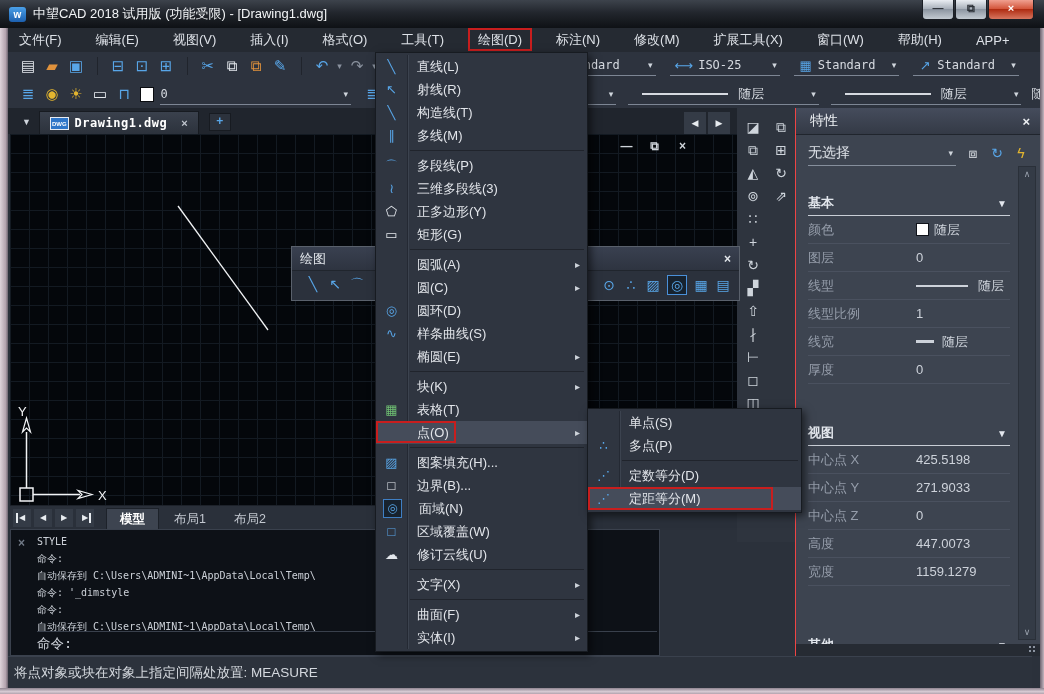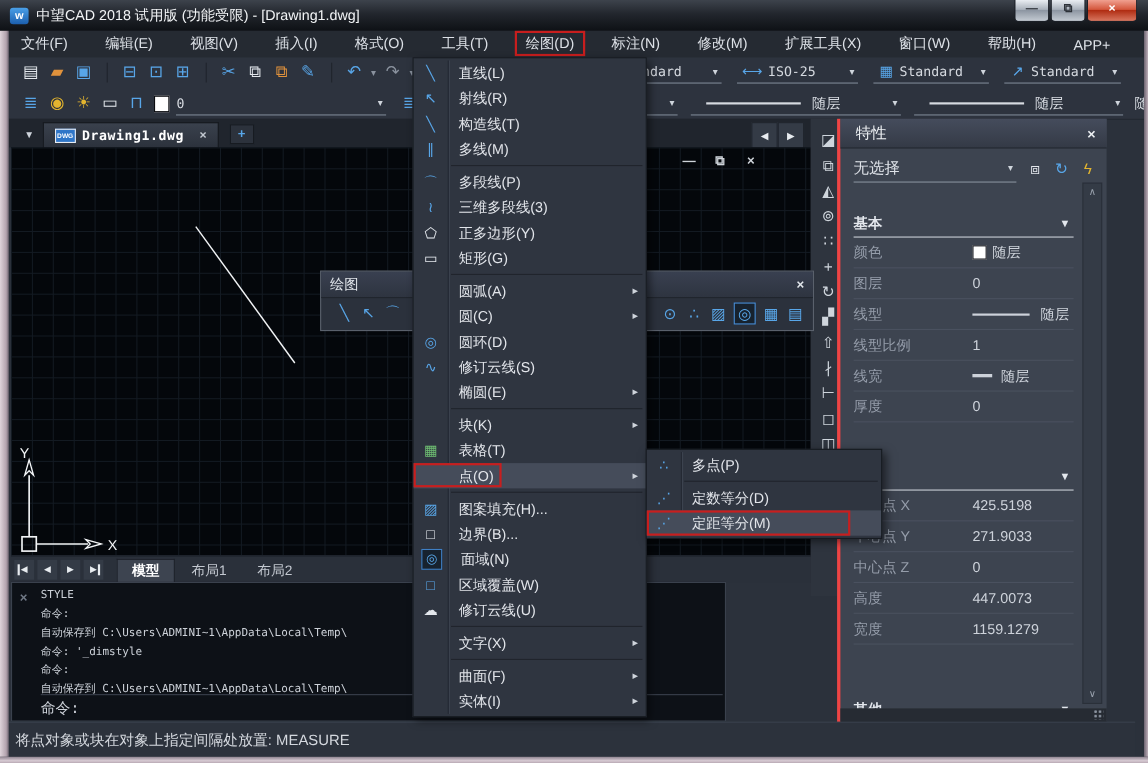--- a/index.html
+++ b/index.html
@@ -117,21 +117,21 @@
   .cmdwin{position:absolute;left:10px;top:529px;width:650px;height:127px;background:#0d1117;border:1px solid #3a414d;box-sizing:border-box;}
   .cmdclose{position:absolute;left:7px;top:6px;color:#717a87;font-size:12px;font-weight:bold;}
   .cmdlines{position:absolute;left:26px;top:3px;right:2px;font-family:"DejaVu Sans Mono",monospace;font-size:10px;color:#ccd1d8;line-height:17px;white-space:nowrap;overflow:hidden;}
   .cmdprompt{position:absolute;left:26px;right:2px;bottom:2px;border-top:1px solid #39404c;font-family:"DejaVu Sans Mono",monospace;font-size:13.5px;color:#ccd1d8;padding-top:3px;height:18px;}
 
   
   .statusbar{position:absolute;left:8px;top:656px;width:1024px;height:32px;background:#2c323c;border-top:1px solid #3a414d;
     display:flex;align-items:center;color:#d4d8de;font-size:13.5px;padding-left:6px;box-sizing:border-box;}
 
   
-  .props{position:absolute;left:761px;top:108px;width:245px;height:548px;background:#3d4450;border-left:3px solid #ef4444;box-sizing:border-box;}
+  .props{position:absolute;left:795px;top:108px;width:245px;height:548px;background:#3d4450;border-left:1px solid #ef4444;box-sizing:border-box;}
   .p-head{height:26px;background:linear-gradient(180deg,#454c5c,#343a46);border-bottom:1px solid #20252d;
     display:flex;align-items:center;color:#eef1f4;font-size:14px;padding:0 10px 0 14px;}
   .p-close{margin-left:auto;font-weight:bold;font-size:13px;}
   .p-selrow{display:flex;align-items:center;height:36px;padding:0 8px 0 12px;}
   .p-selcombo{display:flex;align-items:center;border-bottom:1px solid #868f9c;width:148px;height:24px;color:#dfe3e9;font-size:14px;text-align:right;}
   .p-selcombo .ccaret{margin-left:auto;}
   .p-selicons{display:flex;margin-left:8px;gap:6px;}
   .p-selicons span{font-size:14px;width:18px;text-align:center;}
   .p-body{position:absolute;left:0;top:62px;right:24px;bottom:12px;padding-left:12px;overflow:hidden;}
   .sect{display:flex;align-items:center;color:#e3e7ed;font-weight:bold;font-size:13px;border-bottom:1px solid #c9ced6;
@@ -567,21 +567,21 @@
         <span class="ml">圆(C)</span>
         <span class="ma">▸</span>
       </div>
       <div class="mrow ic-blu">
         <span class="mi">◎</span>
         <span class="ml">圆环(D)</span>
         <span class="ma"></span>
       </div>
       <div class="mrow ic-blu">
         <span class="mi">∿</span>
-        <span class="ml">修订云线(S)</span>
+        <span class="ml">样条曲线(S)</span>
         <span class="ma"></span>
       </div>
       <div class="mrow">
         <span class="mi"></span>
         <span class="ml">椭圆(E)</span>
         <span class="ma">▸</span>
       </div>
       <div class="mrow msep">
         
         
@@ -654,20 +654,25 @@
       </div>
       <div class="mrow">
         <span class="mi"></span>
         <span class="ml">实体(I)</span>
         <span class="ma">▸</span>
       </div>
     </div>
 
   <div class="popup submenu">
 
+  <div class="mrow">
+        <span class="mi"></span>
+        <span class="ml">单点(S)</span>
+        <span class="ma"></span>
+      </div>
       <div class="mrow ic-blu">
         <span class="mi">∴</span>
         <span class="ml">多点(P)</span>
         <span class="ma"></span>
       </div>
       <div class="mrow msep">
         
         
         
       </div>

